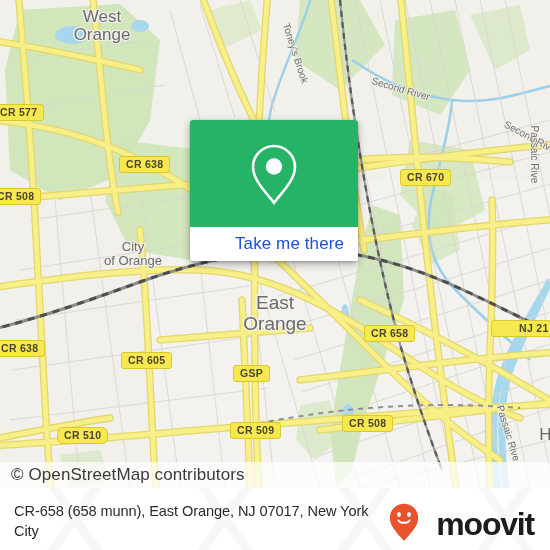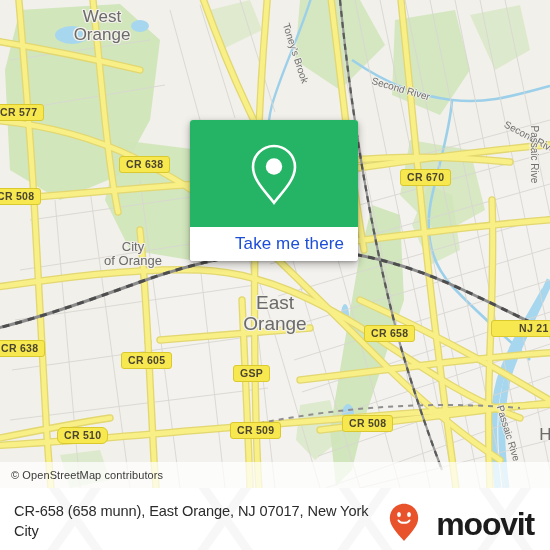--- a/index.html
+++ b/index.html
@@ -81,21 +81,21 @@
     position: absolute;
     left: 0;
     top: 462px;
     width: 550px;
     height: 26px;
     background: rgba(255,255,255,.72);
     display: flex;
     align-items: center;
     padding-left: 11px;
     box-sizing: border-box;
-    font-size: 11px;
+    font-size: 17px;
     color: #3a3a3a;
     letter-spacing: .1px;
   }
 
   
   #poi-card {
     position: absolute;
     left: 190px;
     top: 120px;
     width: 168px;

